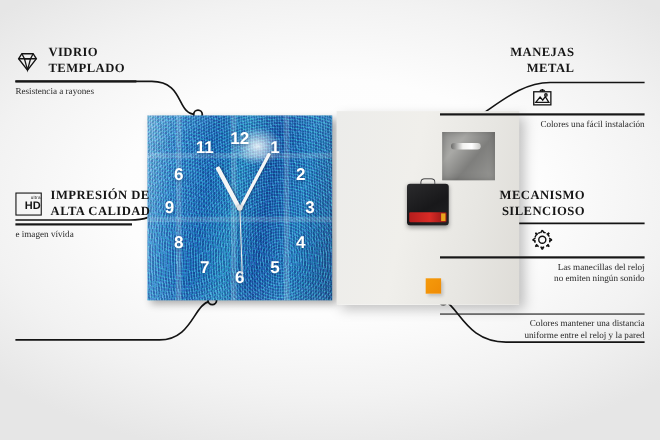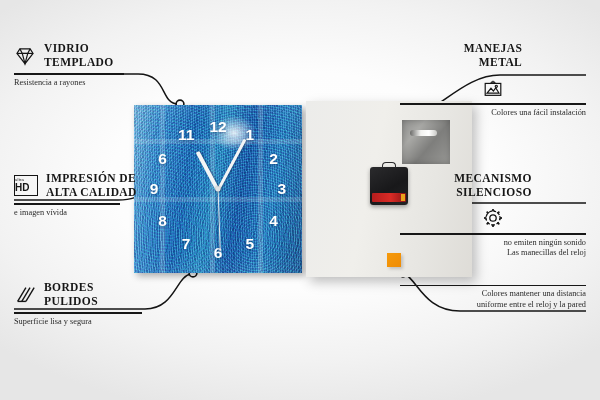--- a/index.html
+++ b/index.html
@@ -106,21 +106,21 @@
   }
   .co-rule { height:1.4px; background:#171717; margin:4px 0 3px; }
   .co-desc {
     font-family:"Liberation Serif", serif; font-size:8.3px; line-height:1.32;
     color:#2a2a2a;
   }
   .ico { width:22px; height:22px; flex:0 0 22px; }
   .ico svg { display:block; width:22px; height:22px; }
   .ico-hd {
     width:24px; height:21px; flex:0 0 24px; border:1.4px solid #141414;
-    display:flex; flex-direction:column; align-items:flex-start; justify-content:center;
+    display:flex; flex-direction:column; align-items:flex-end; justify-content:center;
     font-family:"Liberation Sans", sans-serif; color:#141414; line-height:1;
   }
   .ico-hd .u { font-size:4.2px; letter-spacing:.2px; }
   .ico-hd .h { font-size:10px; font-weight:bold; margin-top:.5px; }
 
   svg.links { position:absolute; inset:0; width:600px; height:400px; pointer-events:none; }
 </style>
 </head>
 <body>
 
@@ -215,40 +215,20 @@
       </span>
       <div>
         <div class="co-title">IMPRESIÓN DE</div>
         <div class="co-title">ALTA CALIDAD</div>
       </div>
     </div>
     <div class="co-rule" style="width:106px"></div>
     <div class="co-desc">e imagen vívida</div>
   </div>
 
-  <div class="callout left" style="left:14px; top:281px;">
-    <div class="co-head">
-      <span class="ico">
-        <svg viewBox="0 0 24 24">
-            <g fill="none" stroke="#141414" stroke-width="1.5">
-          <path d="M4 19 L13 4"></path>
-              <path d="M8.5 19 L17.5 4"></path>
-              <path d="M13 19 L22 4"></path>
-          <path d="M4 19 H13"></path>
-        </g>
-          </svg>
-      </span>
-      <div>
-        <div class="co-title">BORDES</div>
-        <div class="co-title">PULIDOS</div>
-      </div>
-    </div>
-    <div class="co-rule" style="width:128px"></div>
-    <div class="co-desc">Superficie lisa y segura</div>
-  </div>
 
   <div class="callout right" style="left:400px; top:42px;">
     <div class="co-head">
       <div>
         <div class="co-title">MANEJAS</div>
         <div class="co-title">METAL</div>
       </div>
       <span class="ico">
         <svg viewBox="0 0 24 24">
             <g fill="none" stroke="#141414" stroke-width="1.3">
@@ -277,22 +257,22 @@
           <path d="M12 2.4 L13.6 5.2 M12 21.6 L10.4 18.8 M21.6 12 L18.8 10.4 M2.4 12 L5.2 13.6
                    M18.8 5.2 L16.3 6.6 M5.2 18.8 L7.7 17.4 M18.8 18.8 L16.3 17.4 M5.2 5.2 L7.7 6.6"></path>
           <path d="M12 2.4 L10.4 5.2 M12 21.6 L13.6 18.8 M21.6 12 L18.8 13.6 M2.4 12 L5.2 10.4
                    M18.8 5.2 L17.4 7.7 M5.2 18.8 L6.6 16.3 M18.8 18.8 L17.4 16.3 M5.2 5.2 L6.6 7.7"></path>
           <circle cx="12" cy="12" r="7.6" stroke-dasharray="2.6 2.6"></circle>
         </g>
           </svg>
       </span>
     </div>
     <div class="co-rule" style="width:186px;margin-left:auto"></div>
+    <div class="co-desc">Las manecillas del reloj</div>
     <div class="co-desc">no emiten ningún sonido</div>
-    <div class="co-desc">Las manecillas del reloj</div>
   </div>
 
   <div class="callout right" style="left:400px; top:281px;">
     <div class="co-rule" style="width:186px;margin-left:auto"></div>
     <div class="co-desc">Colores mantener una distancia</div>
     <div class="co-desc">uniforme entre el reloj y la pared</div>
   </div>
 
 </div>
 

